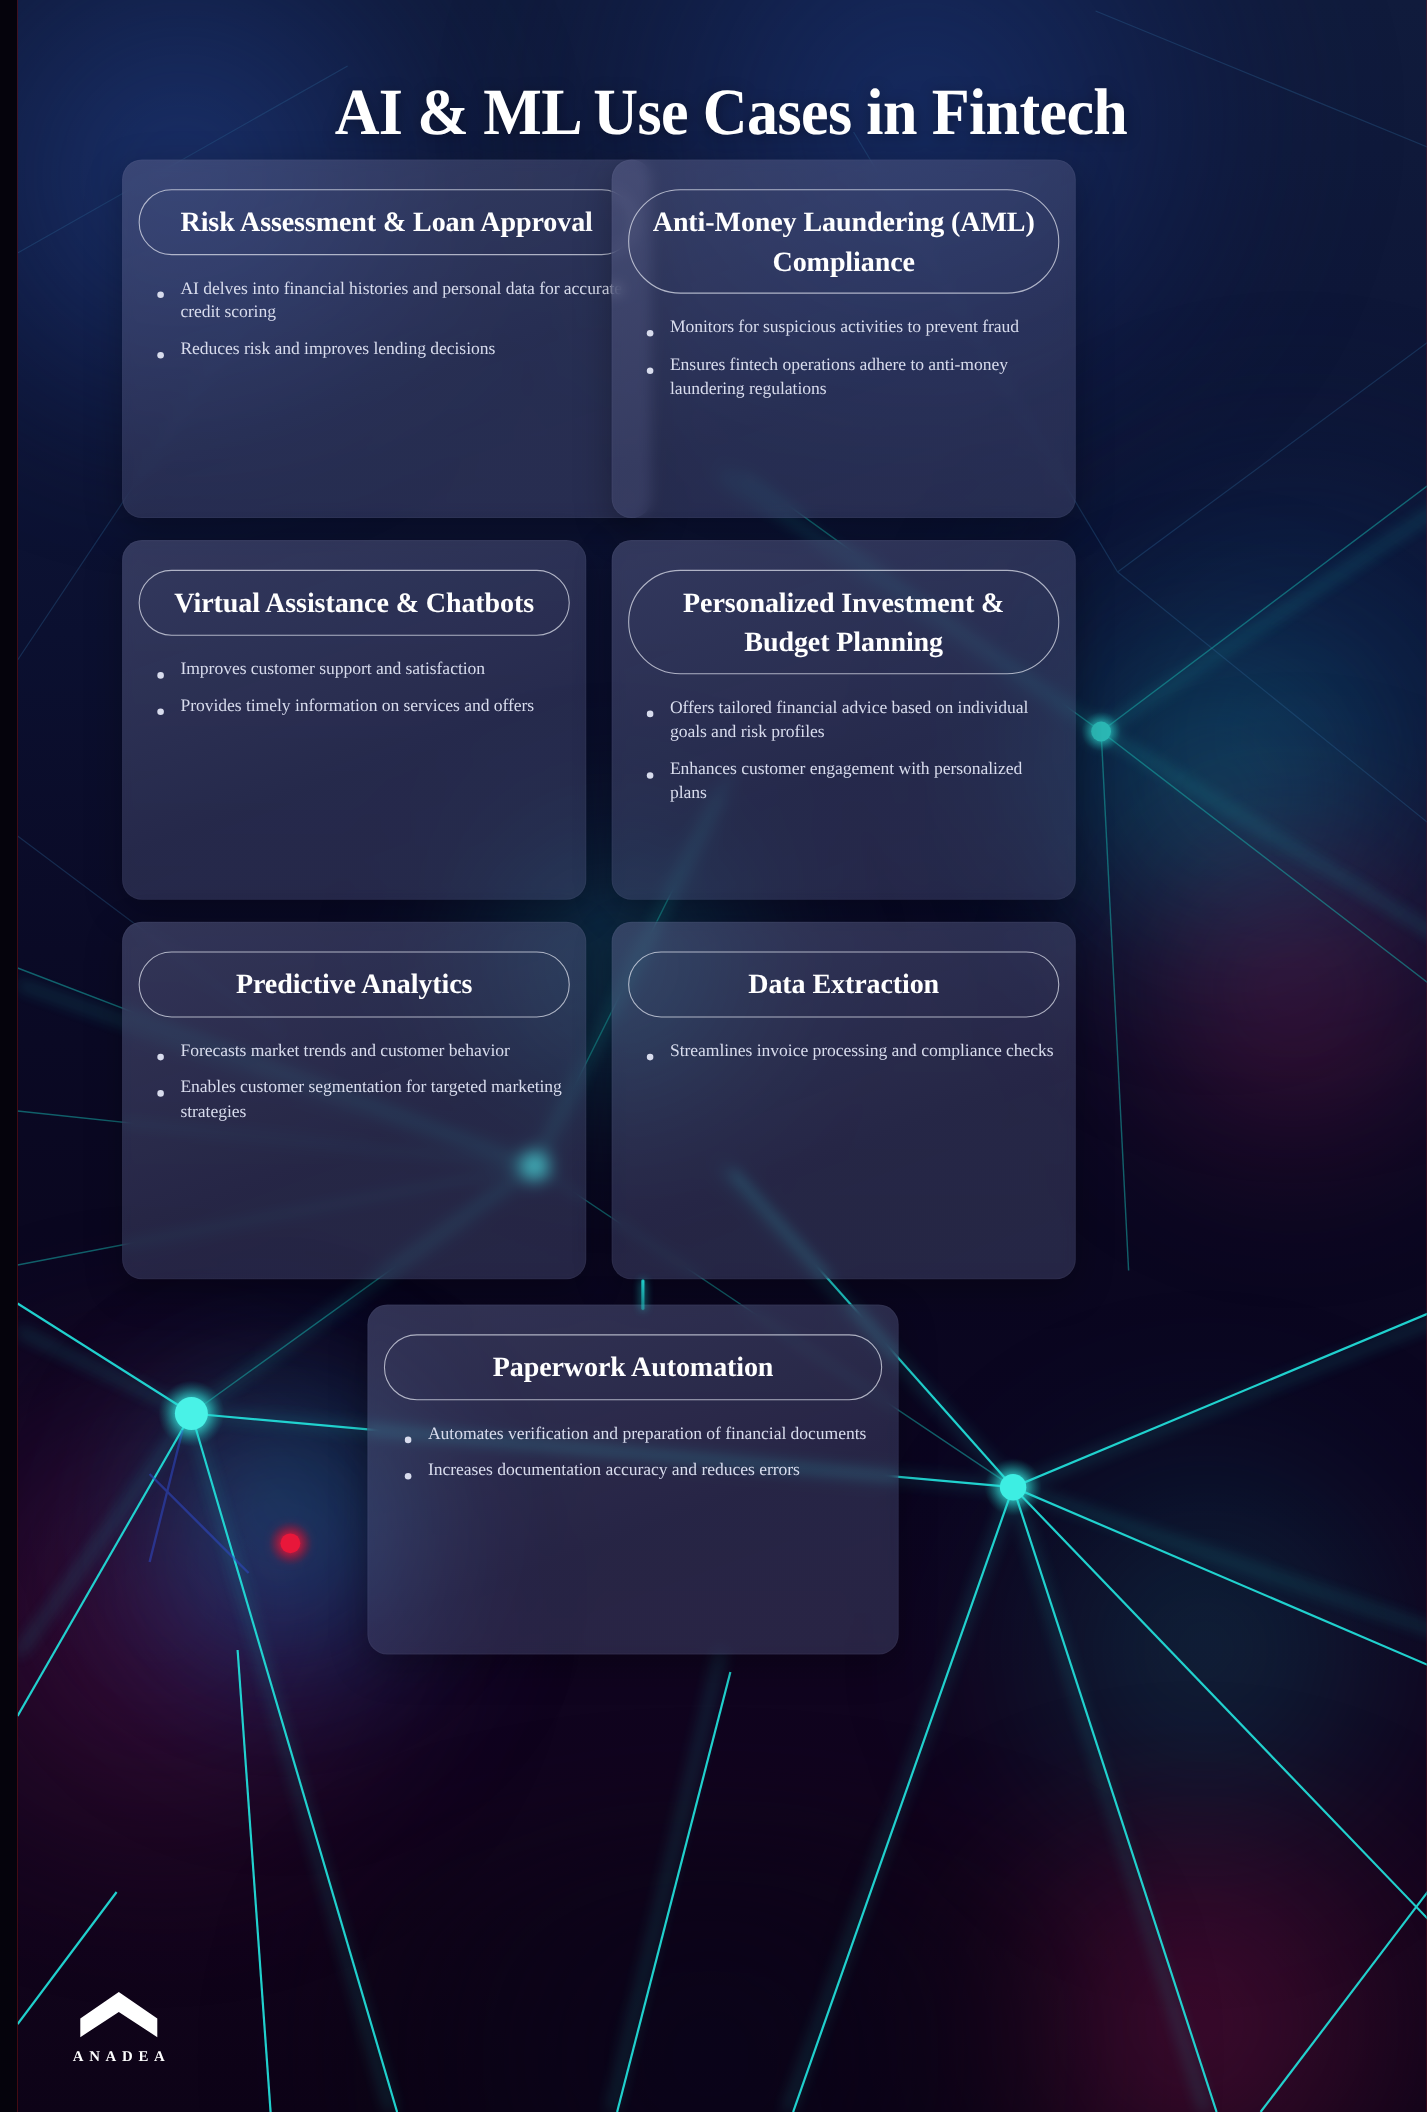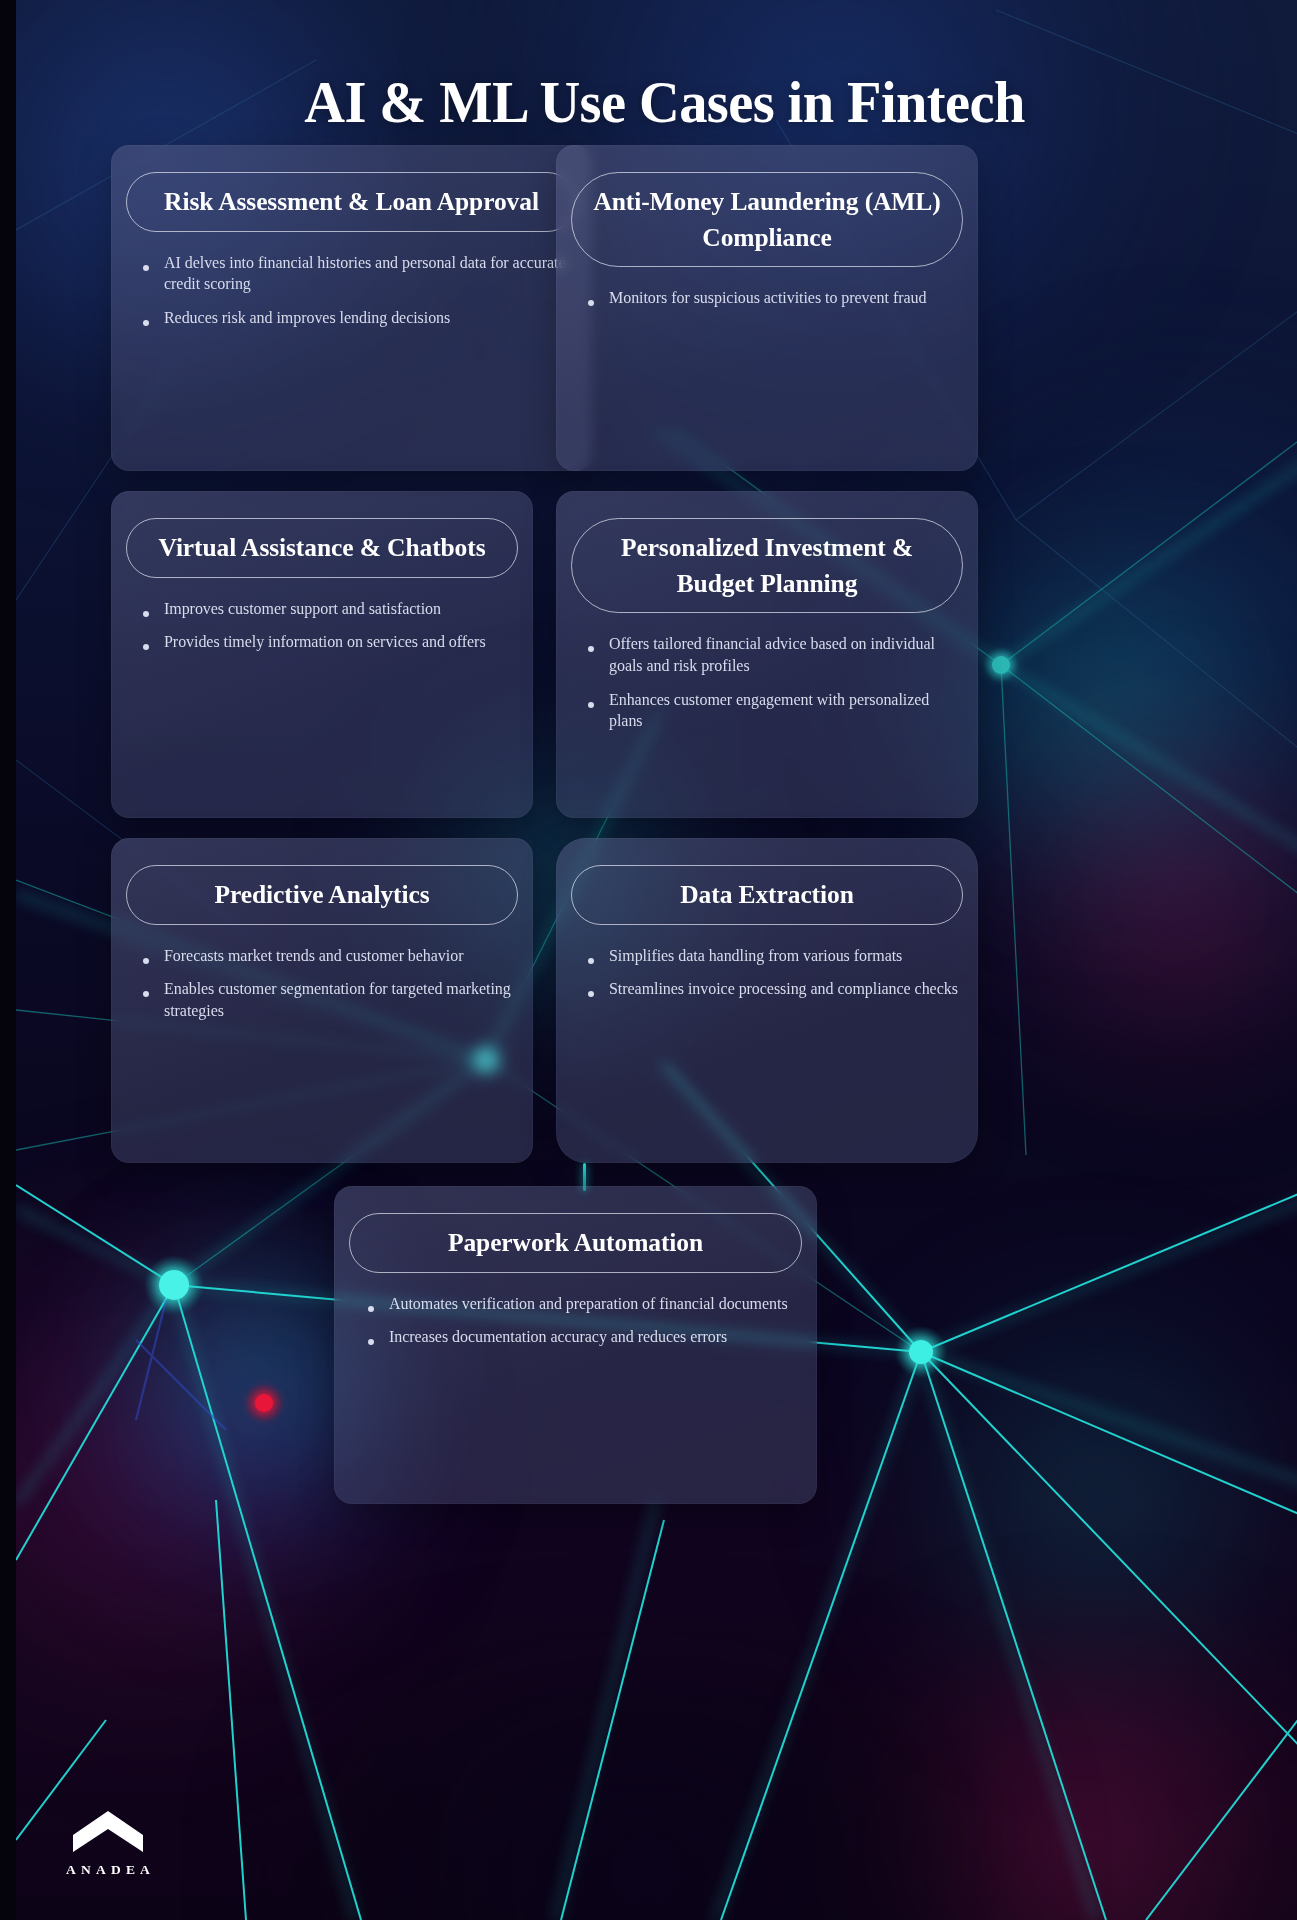--- a/index.html
+++ b/index.html
@@ -151,21 +151,21 @@
     border-radius: 50%;
     background: #d8dced;
   }
 
   
   #card-risk    { left: 95px;  top: 145px;  width: 481px; height: 326px; }
   #card-aml     { left: 540px; top: 145px;  width: 422px; height: 326px; }
   #card-virtual { left: 95px;  top: 491px;  width: 422px; height: 327px; }
   #card-invest  { left: 540px; top: 491px;  width: 422px; height: 327px; }
   #card-predict { left: 95px;  top: 838px;  width: 422px; height: 325px; }
-  #card-dataex  { left: 540px; top: 838px;  width: 422px; height: 325px; border-radius: 30px; }
+  #card-dataex  { left: 540px; top: 838px;  width: 422px; height: 325px; }
   #card-paper   { left: 318px; top: 1186px; width: 483px; height: 318px; }
 
   #card-paper .card-body { margin-left: 28px; margin-right: 22px; }
 
   
   .connector {
     position: absolute;
     z-index: 4;
     width: 3px;
     background: linear-gradient(180deg, rgba(34,220,215,.95), rgba(34,220,215,.55));
@@ -324,20 +324,21 @@
       <ul class="card-body">
         <li>AI delves into financial histories and personal data for accurate credit scoring</li>
         <li>Reduces risk and improves lending decisions</li>
       </ul>
     </div>
 
     <div class="card" id="card-aml">
       <div class="card-head two-line">Anti-Money Laundering (AML) Compliance</div>
       <ul class="card-body">
         <li>Monitors for suspicious activities to prevent fraud</li>
+        <li>Ensures fintech operations adhere to anti-money laundering regulations</li>
       </ul>
     </div>
 
     <div class="card" id="card-virtual">
       <div class="card-head two-line">Virtual Assistance &amp; Chatbots</div>
       <ul class="card-body">
         <li>Improves customer support and satisfaction</li>
         <li>Provides timely information on services and offers</li>
       </ul>
     </div>
@@ -354,21 +355,20 @@
       <div class="card-head">Predictive Analytics</div>
       <ul class="card-body">
         <li>Forecasts market trends and customer behavior</li>
         <li>Enables customer segmentation for targeted marketing strategies</li>
       </ul>
     </div>
 
     <div class="card" id="card-dataex">
       <div class="card-head">Data Extraction</div>
       <ul class="card-body">
-        <li>Simplifies data handling from various formats</li>
         <li>Streamlines invoice processing and compliance checks</li>
       </ul>
     </div>
 
     <div class="connector" id="connector-main"></div>
 
     <div class="card" id="card-paper">
       <div class="card-head">Paperwork Automation</div>
       <ul class="card-body">
         <li>Automates verification and preparation of financial documents</li>

